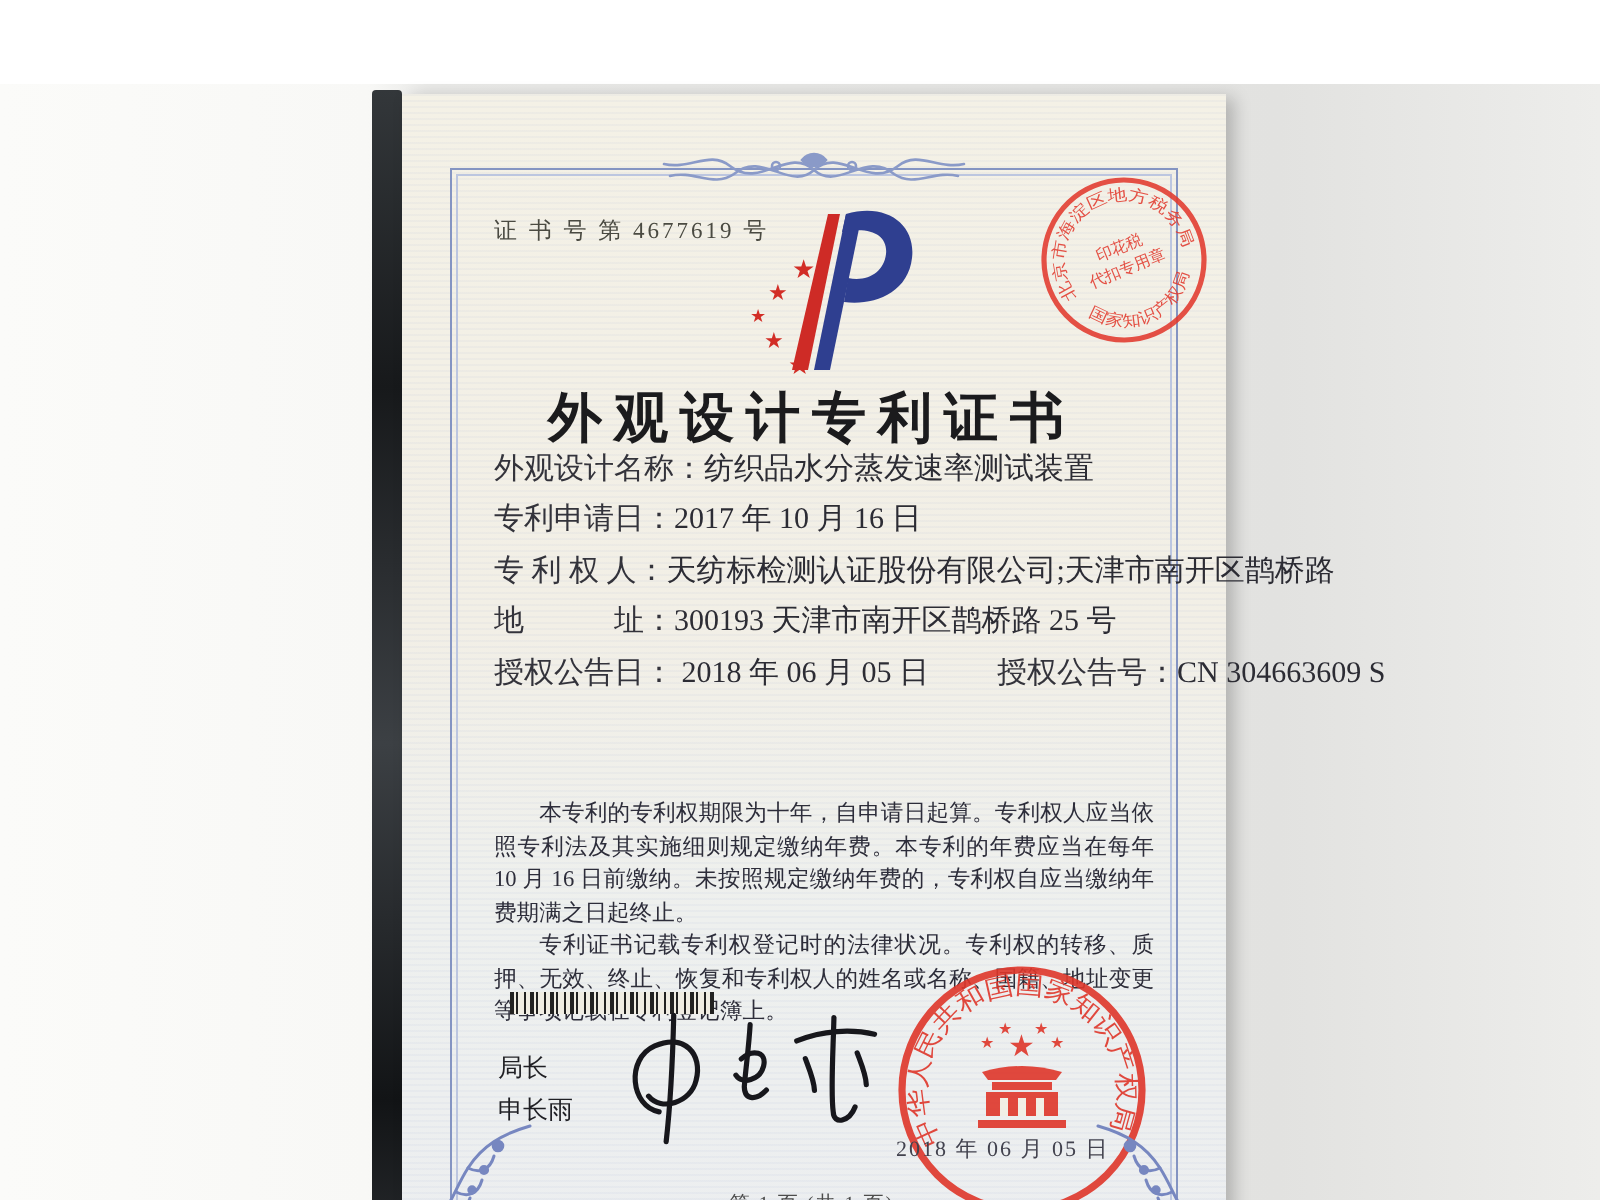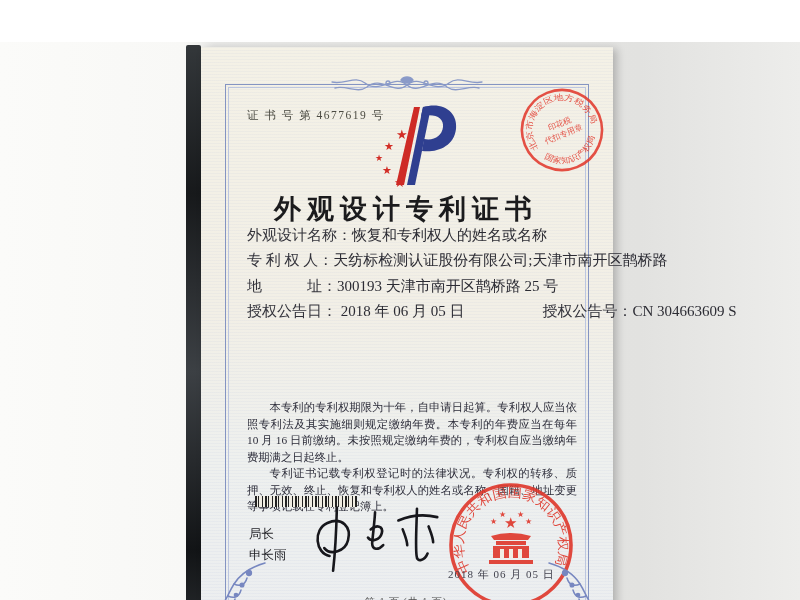--- a/index.html
+++ b/index.html
@@ -24,21 +24,21 @@
   .tax-seal{position:absolute;left:318px;top:40px;width:86px;height:86px;
     transform:rotate(-22deg);opacity:0.88;}
   .logo{position:absolute;left:169px;top:50px;width:92px;height:98px;}
   .title{position:absolute;left:24px;top:144px;width:362px;text-align:center;
     font-size:27px;font-weight:700;letter-spacing:6px;color:#1b1b1d;}
   .fields{position:absolute;left:46px;top:181px;width:330px;font-size:15px;
     color:#2c2c34;}
   .frow{display:flex;margin-bottom:11.4px;line-height:14px;white-space:nowrap;}
   .flabel{flex:0 0 auto;color:#33333b;}
   .fvalue{flex:0 0 auto;}
-  .grant-row{display:flex;line-height:14px;white-space:nowrap;gap:44px;}
+  .grant-row{display:flex;line-height:14px;white-space:nowrap;}
   .grant-right{margin-left:34px;display:flex;}
   .paras{position:absolute;left:46px;top:352px;width:330px;font-size:11.3px;
     line-height:16.5px;color:#2d2d3a;text-align:justify;}
   .paras p{margin:0;text-indent:2em;}
   .barcode{position:absolute;left:54px;top:449px;width:102px;height:11px;
     background:repeating-linear-gradient(90deg,#222 0 2px,#f0ede3 2px 3px,#222 3px 4px,#f0ede3 4px 7px,#222 7px 8px,#f0ede3 8px 10px);}
   .director{position:absolute;left:48px;top:477px;font-size:12.5px;color:#1f1f24;
     font-family:"Liberation Sans","DejaVu Sans",sans-serif;line-height:21px;}
   .sig{position:absolute;left:98px;top:452px;width:170px;height:80px;transform:rotate(-2deg);}
   .big-seal{position:absolute;left:243px;top:433px;width:134px;height:134px;opacity:0.9;}
@@ -105,21 +105,25 @@
       <polygon points="44,10 50,10 34,88 26,88" fill="#ce2b26"></polygon>
       <polygon points="53,10 61,10 45,88 37,88" fill="#2f3f90"></polygon>
       <path d="M53,10 C74,4 88,16 86,32 C84,50 66,56 52,54 L54,42 C64,44 72,39 73,30 C74,21 66,16 51,19 Z" fill="#2f3f90"></path>
     </svg>
 
     <div class="title">外观设计专利证书</div>
 
     <div class="fields">
       <div class="frow">
         <span class="flabel">外观设计名称：</span>
-        <span class="fvalue">恢复和专利权人的姓名或名称</span>
+        <span class="fvalue">纺织品水分蒸发速率测试装置</span>
+      </div>
+      <div class="frow">
+        <span class="flabel">专利申请日：</span>
+        <span class="fvalue">2017 年 10 月 16 日</span>
       </div>
       <div class="frow">
         <span class="flabel">专 利 权 人：</span>
         <span class="fvalue">天纺标检测认证股份有限公司;天津市南开区鹊桥路</span>
       </div>
       <div class="frow">
         <span class="flabel">地　　　址：</span>
         <span class="fvalue">300193 天津市南开区鹊桥路 25 号</span>
       </div>
       <div class="grant-row">

